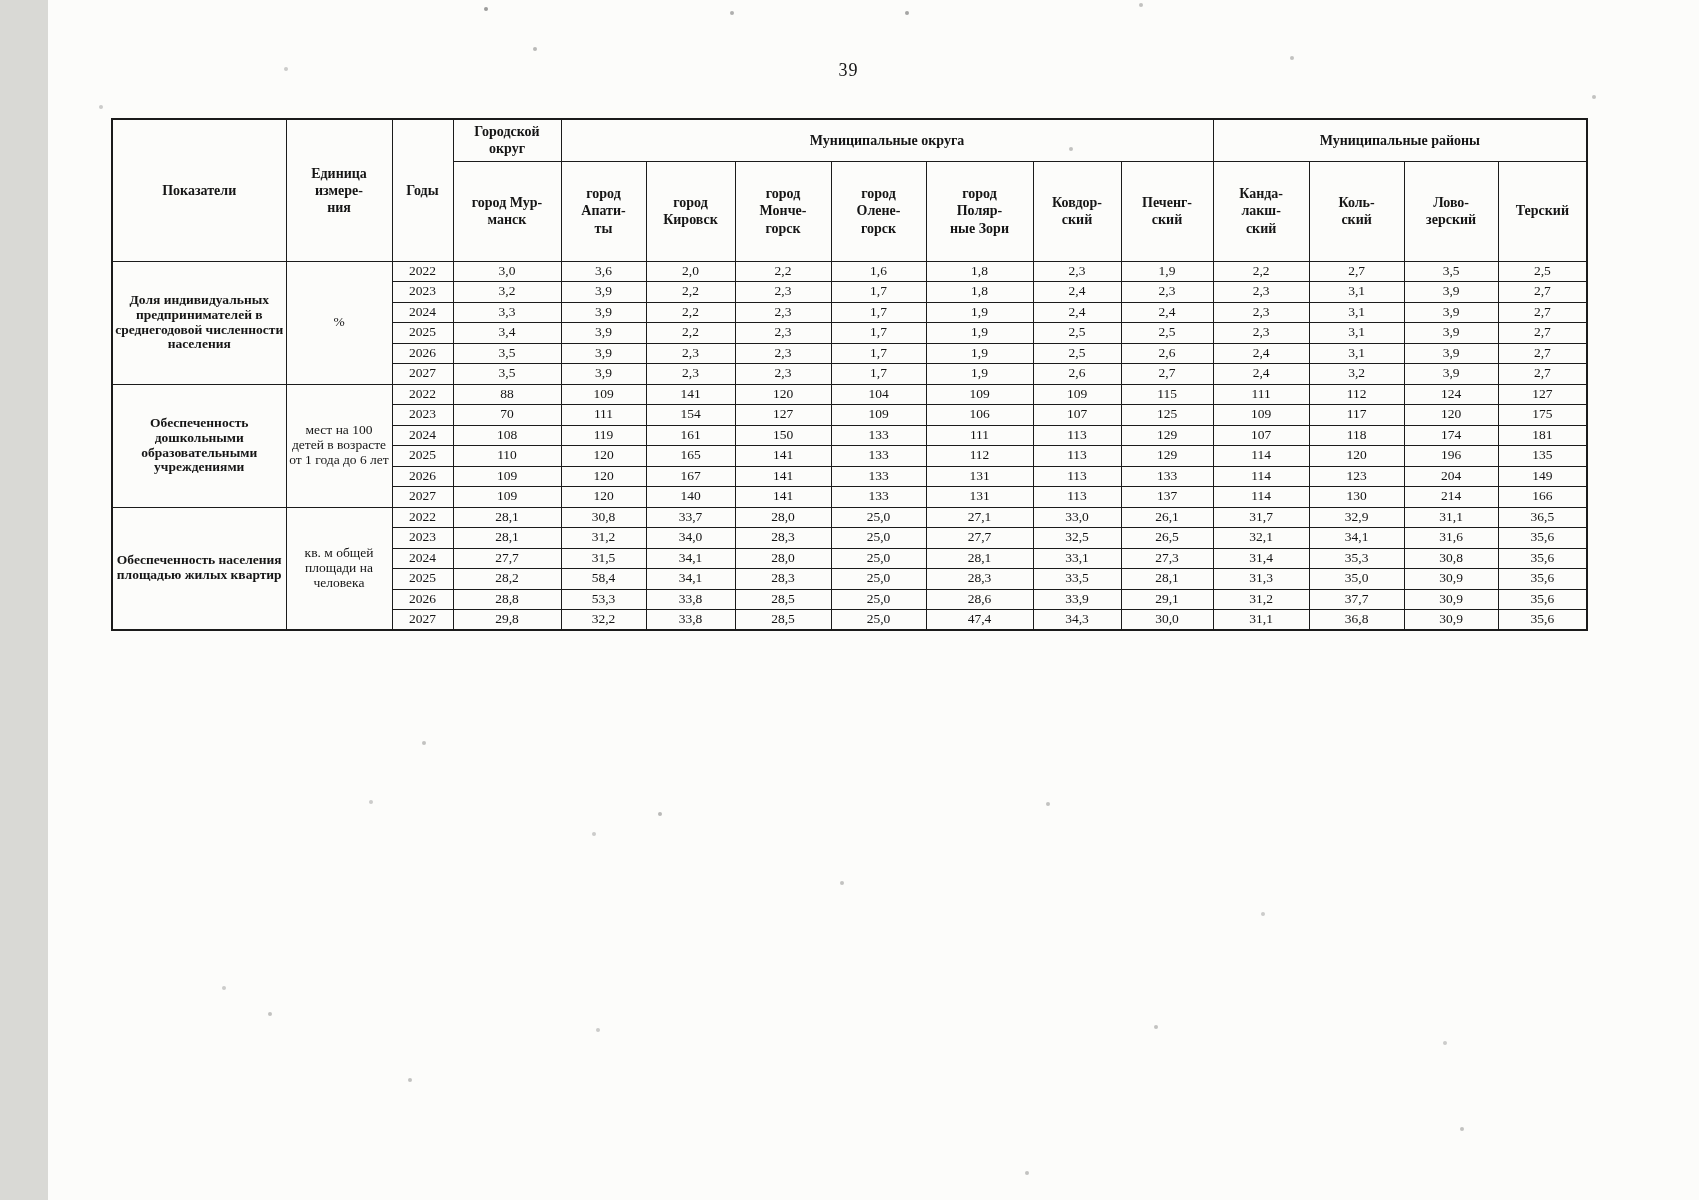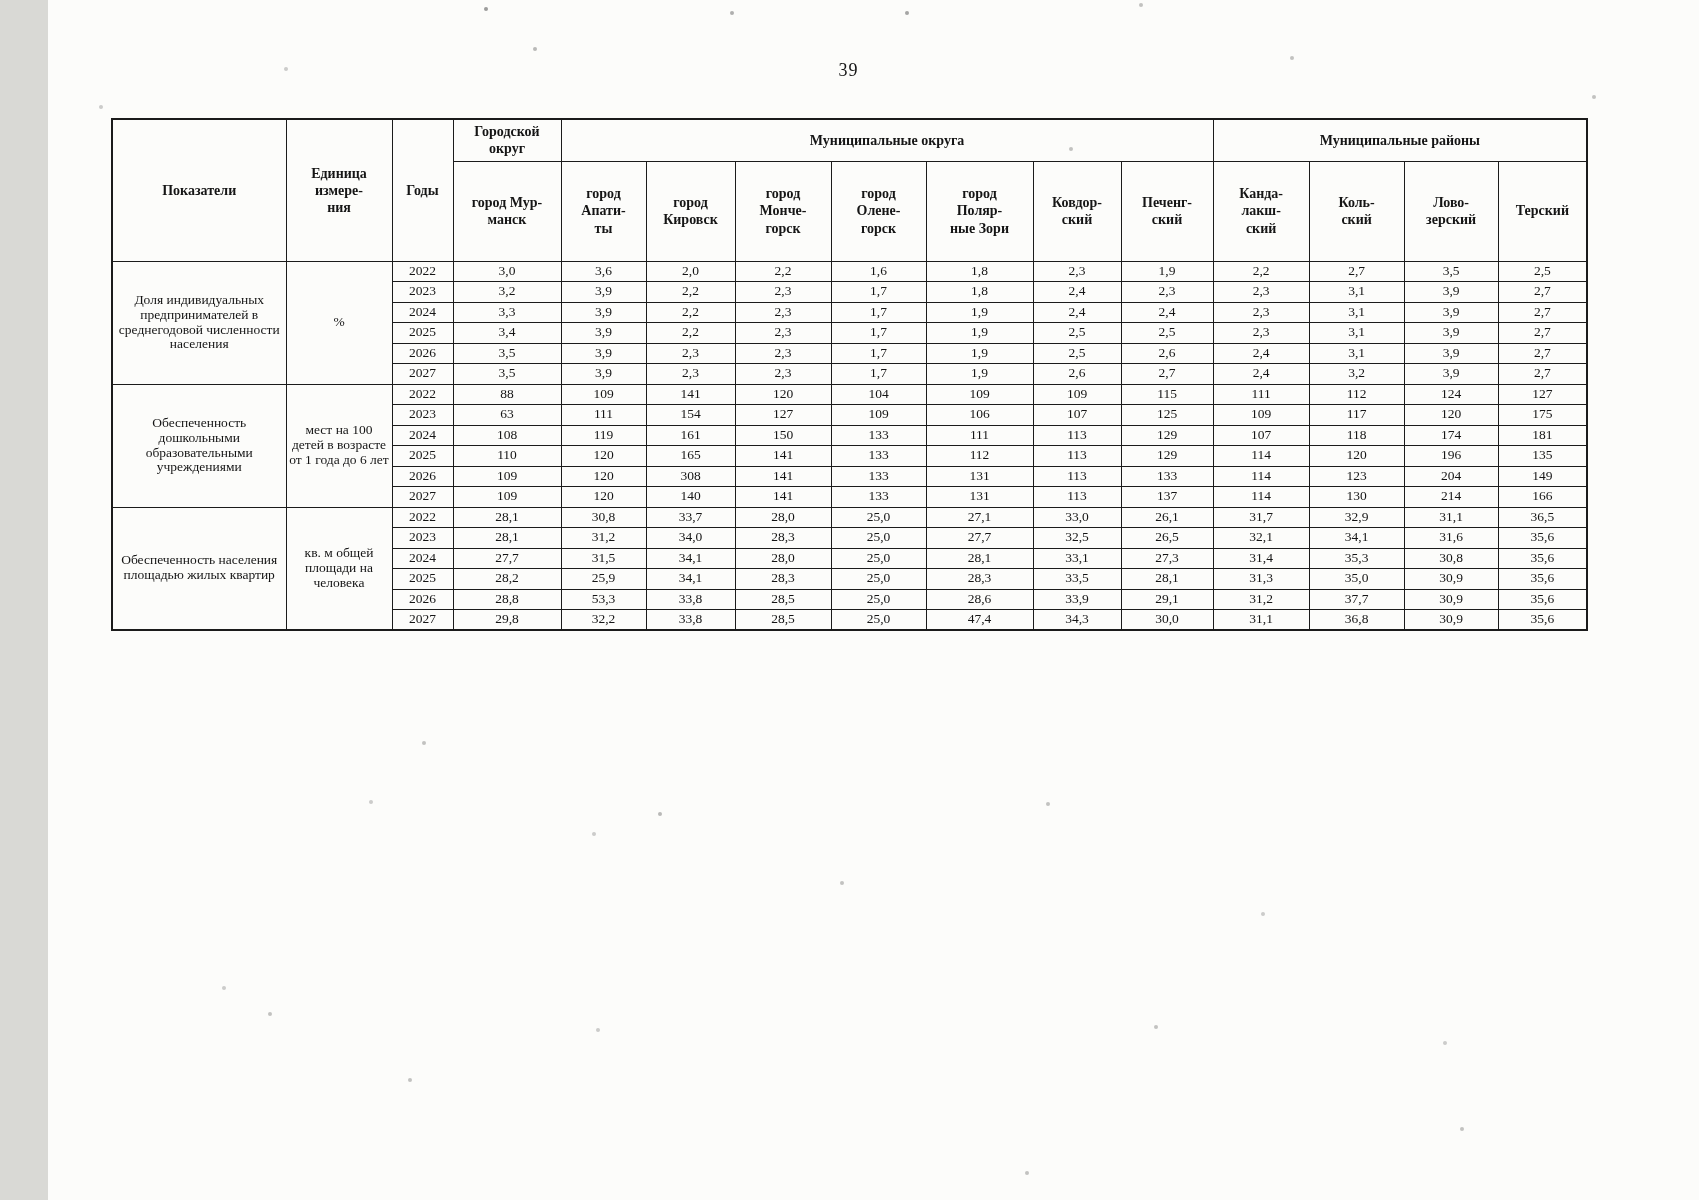--- a/index.html
+++ b/index.html
@@ -80,21 +80,21 @@
     font-size: 13.5px;
     text-align: center;
     height: 20.5px;
     padding: 0 2px;
     line-height: 1.1;
     vertical-align: middle;
   }
   td.indicator-cell {
     text-align: left;
     vertical-align: top;
-    font-weight: 400;
+    font-weight: 700;
     font-size: 14px;
     line-height: 1.3;
     padding: 3px 4px 2px 6px;
   }
   td.unit-cell {
     vertical-align: middle;
     font-size: 13.5px;
     line-height: 1.32;
     padding: 2px 4px;
     font-weight: 400;
@@ -274,21 +274,21 @@
           <td class="value-cell">109</td>
           <td class="value-cell">109</td>
           <td class="value-cell">115</td>
           <td class="value-cell">111</td>
           <td class="value-cell">112</td>
           <td class="value-cell">124</td>
           <td class="value-cell">127</td>
         </tr>
         <tr>
           <td class="year-cell">2023</td>
-          <td class="value-cell">63</td>
+          <td class="value-cell">70</td>
           <td class="value-cell">111</td>
           <td class="value-cell">154</td>
           <td class="value-cell">127</td>
           <td class="value-cell">109</td>
           <td class="value-cell">106</td>
           <td class="value-cell">107</td>
           <td class="value-cell">125</td>
           <td class="value-cell">109</td>
           <td class="value-cell">117</td>
           <td class="value-cell">120</td>
@@ -321,21 +321,21 @@
           <td class="value-cell">129</td>
           <td class="value-cell">114</td>
           <td class="value-cell">120</td>
           <td class="value-cell">196</td>
           <td class="value-cell">135</td>
         </tr>
         <tr>
           <td class="year-cell">2026</td>
           <td class="value-cell">109</td>
           <td class="value-cell">120</td>
-          <td class="value-cell">308</td>
+          <td class="value-cell">167</td>
           <td class="value-cell">141</td>
           <td class="value-cell">133</td>
           <td class="value-cell">131</td>
           <td class="value-cell">113</td>
           <td class="value-cell">133</td>
           <td class="value-cell">114</td>
           <td class="value-cell">123</td>
           <td class="value-cell">204</td>
           <td class="value-cell">149</td>
         </tr>
@@ -397,21 +397,21 @@
           <td class="value-cell">33,1</td>
           <td class="value-cell">27,3</td>
           <td class="value-cell">31,4</td>
           <td class="value-cell">35,3</td>
           <td class="value-cell">30,8</td>
           <td class="value-cell">35,6</td>
         </tr>
         <tr>
           <td class="year-cell">2025</td>
           <td class="value-cell">28,2</td>
-          <td class="value-cell">25,9</td>
+          <td class="value-cell">58,4</td>
           <td class="value-cell">34,1</td>
           <td class="value-cell">28,3</td>
           <td class="value-cell">25,0</td>
           <td class="value-cell">28,3</td>
           <td class="value-cell">33,5</td>
           <td class="value-cell">28,1</td>
           <td class="value-cell">31,3</td>
           <td class="value-cell">35,0</td>
           <td class="value-cell">30,9</td>
           <td class="value-cell">35,6</td>

